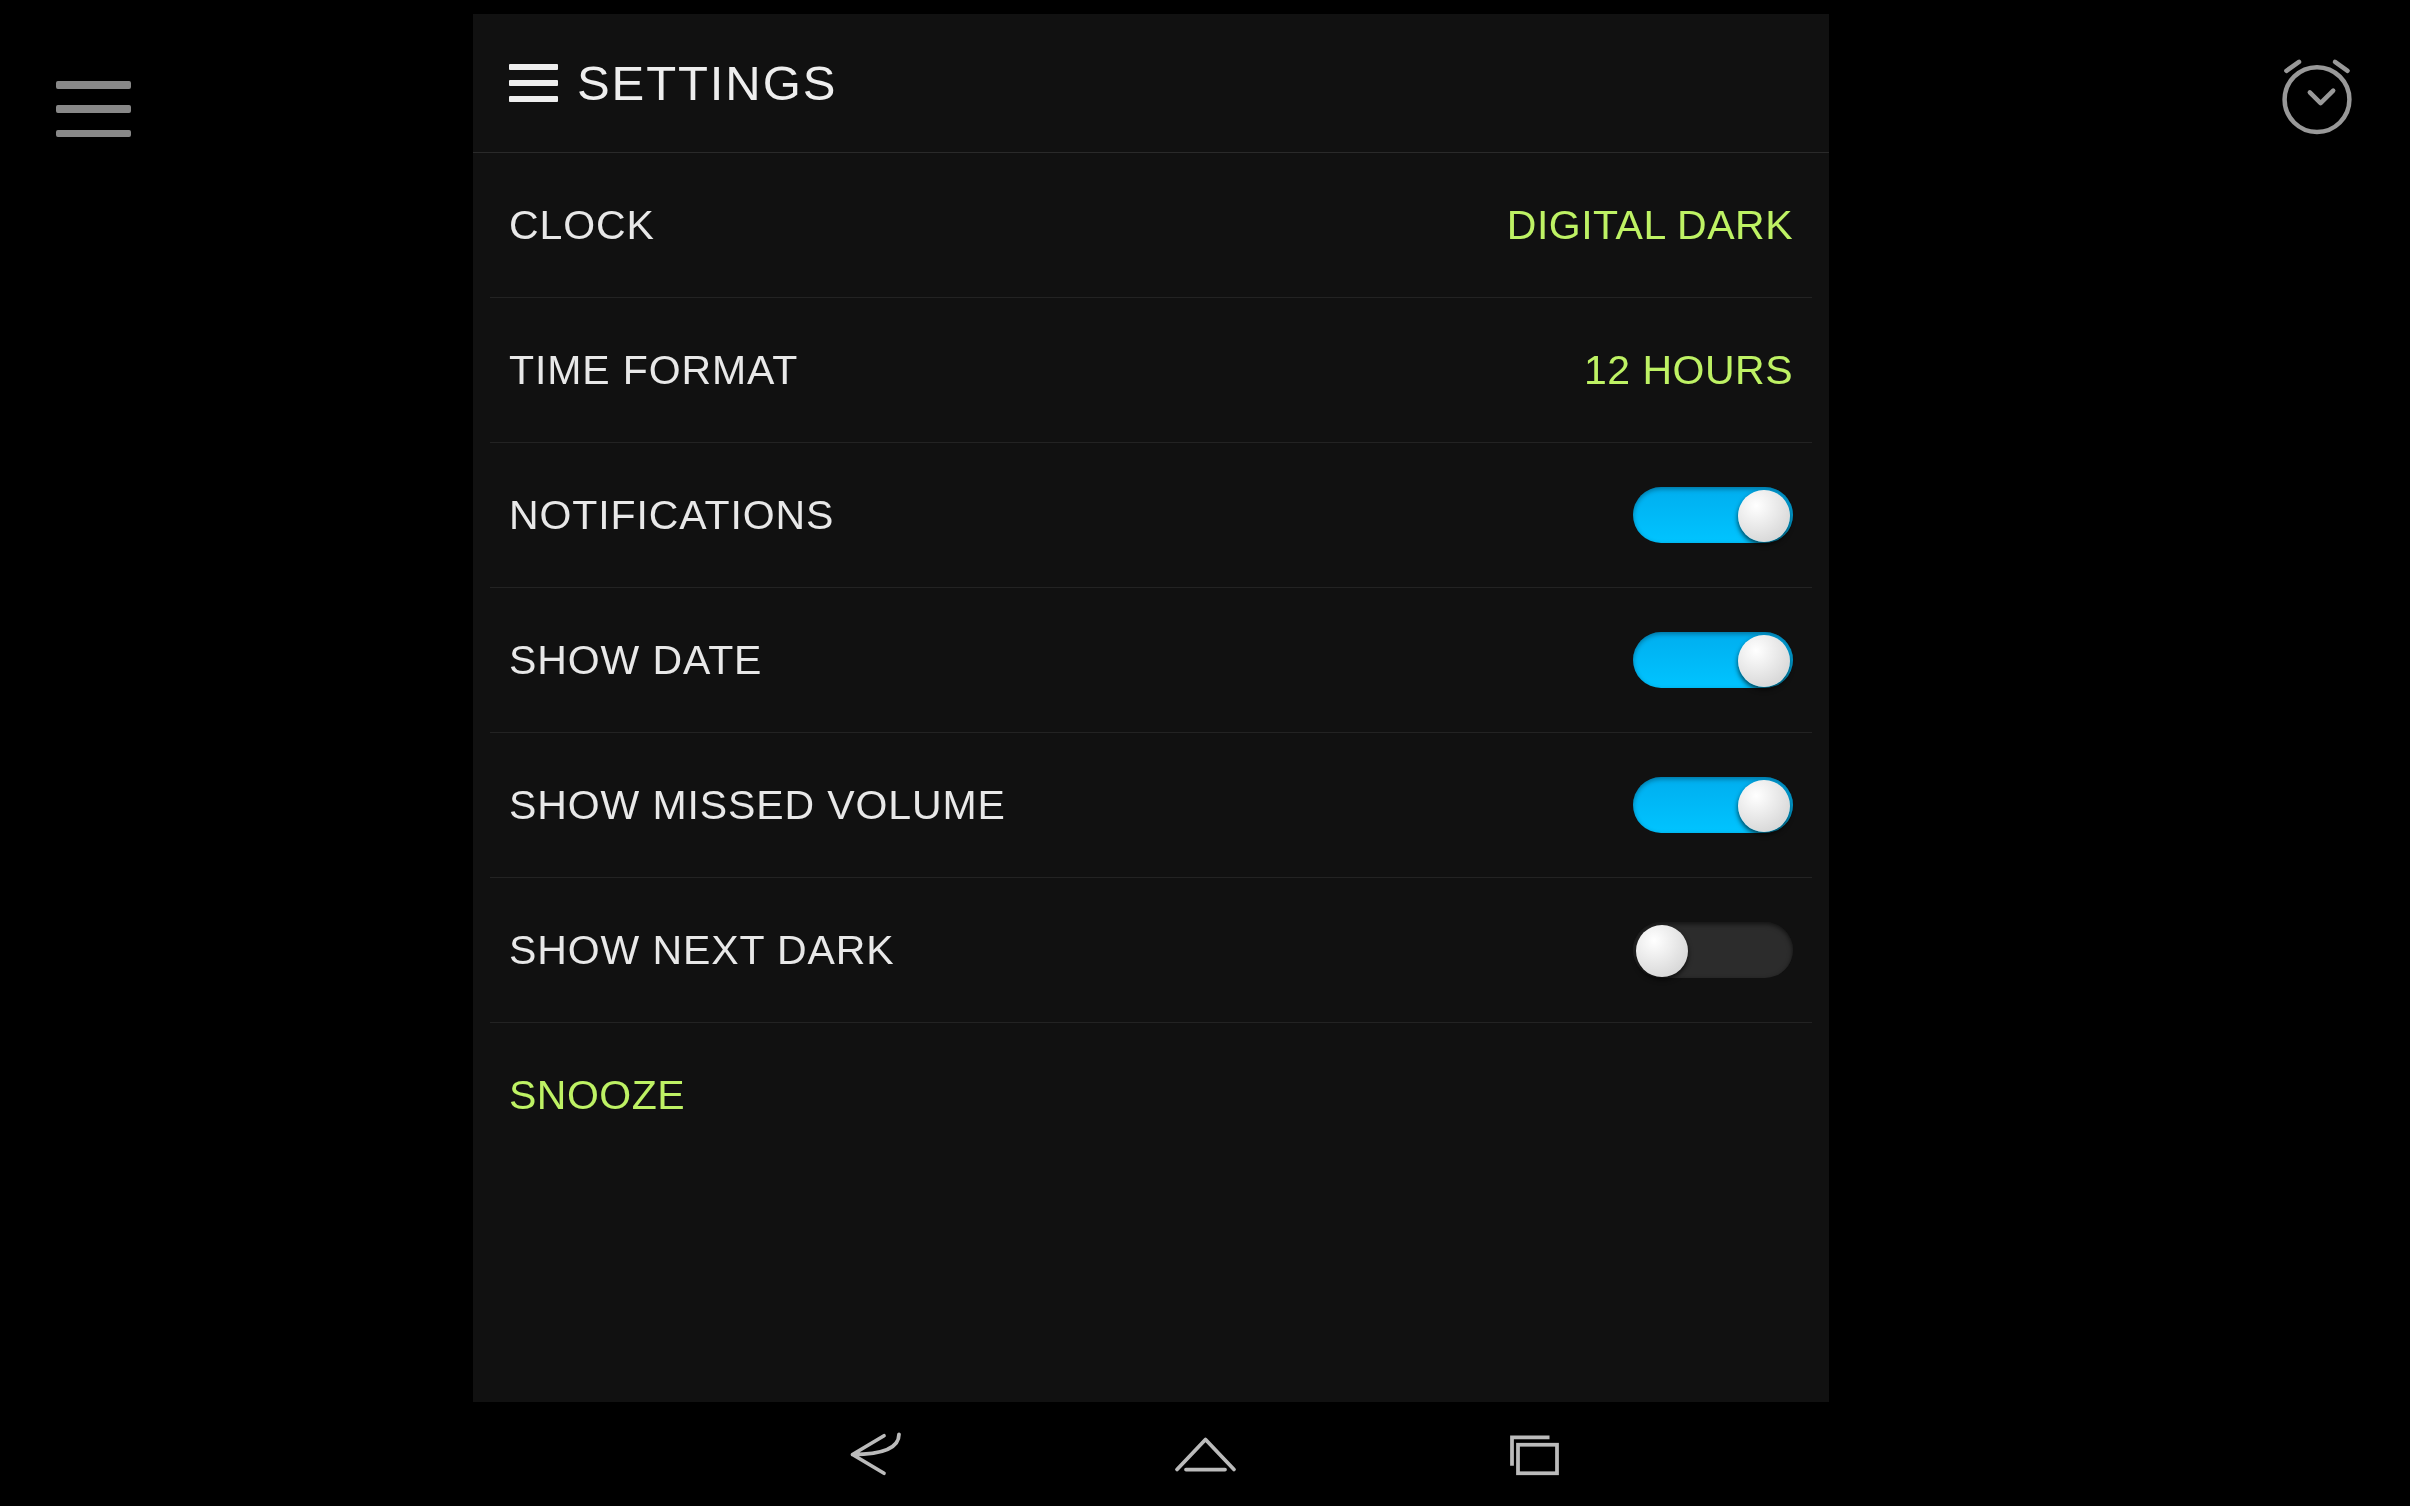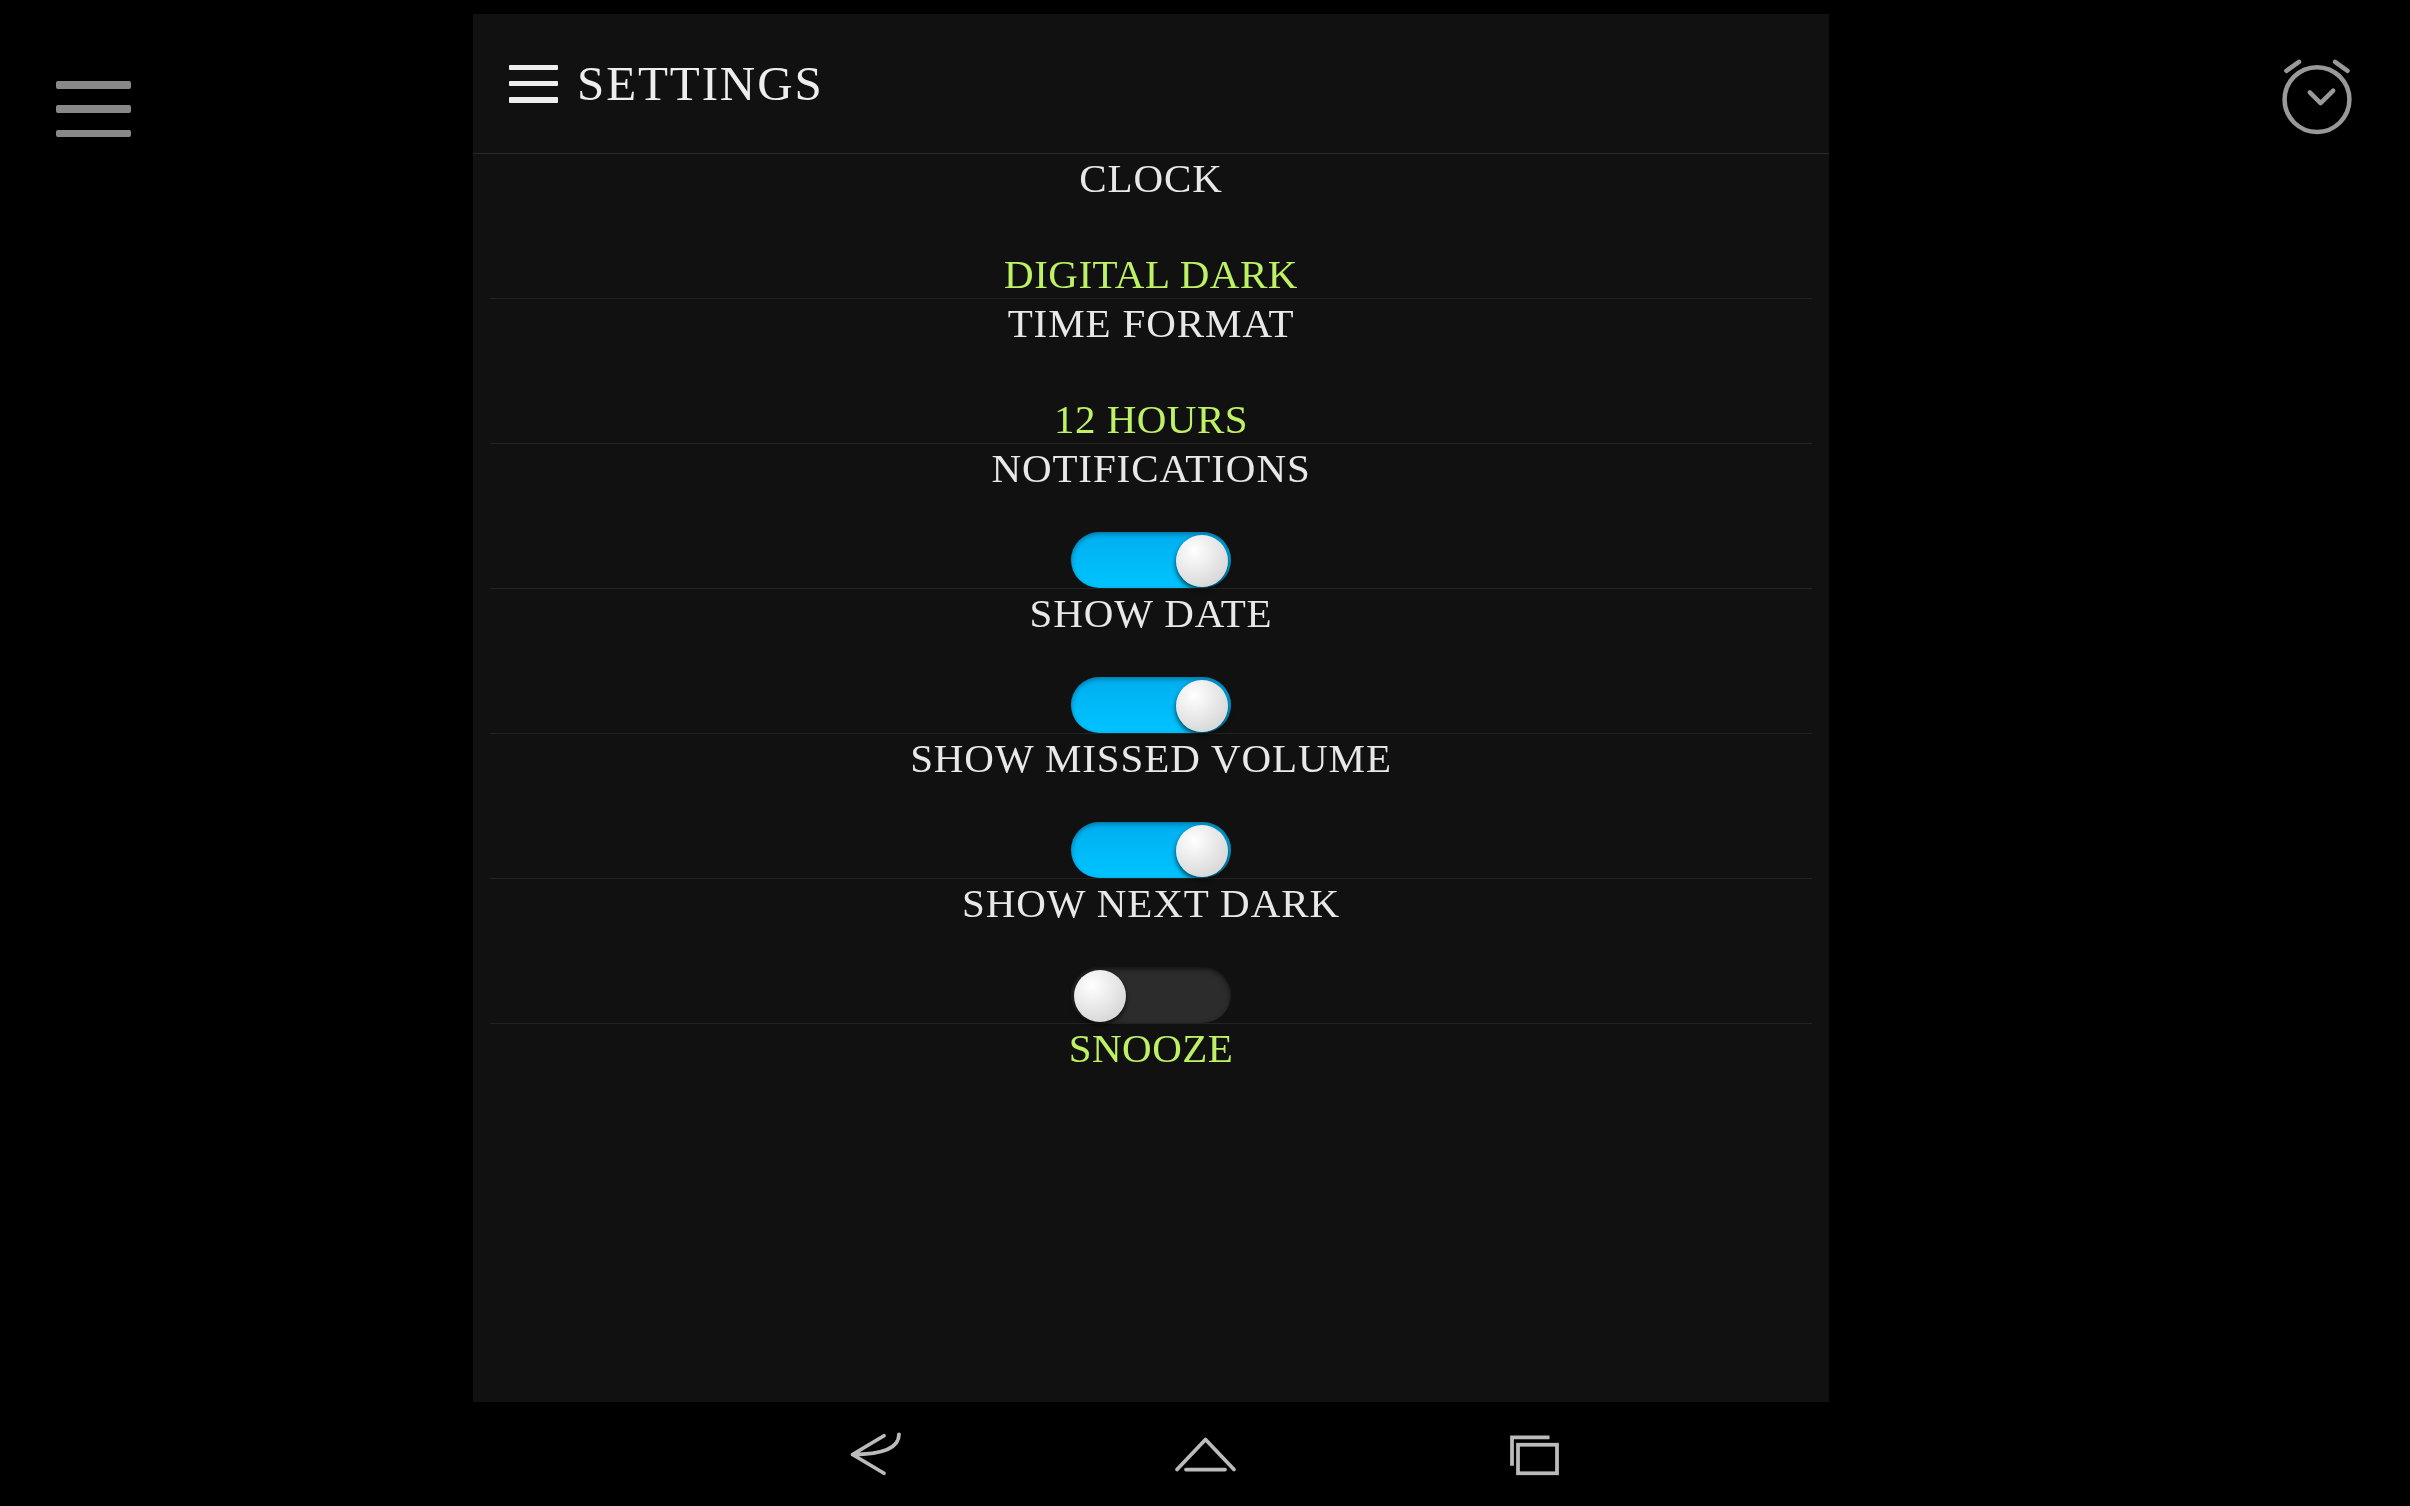--- a/index.html
+++ b/index.html
@@ -12,21 +12,20 @@
     height: 1507px;
     background: #000000;
     font-family: "Helvetica Neue", Arial, sans-serif;
     font-weight: 300;
     overflow: hidden;
   }
   .screen {
     position: relative;
     width: 100%;
     height: 100%;
-    font-family: Liberation Serif, serif;
   }
   .app-menu-icon {
     position: absolute;
     left: 56px;
     top: 81px;
     width: 75px;
     height: 56px;
     display: flex;
     flex-direction: column;
     justify-content: space-between;
@@ -93,21 +92,20 @@
     padding: 0 17px;
   }
   .row {
     display: flex;
     align-items: center;
     justify-content: space-between;
     height: 145px;
     padding: 0 19px;
     border-bottom: 1.9px solid #232323;
     cursor: pointer;
-    flex-direction: column;
   }
   .row:last-child {
     border-bottom: none;
   }
   .row-label {
     color: #e8e8e8;
     font-size: 41px;
     font-weight: 300;
     letter-spacing: 0.9px;
   }

